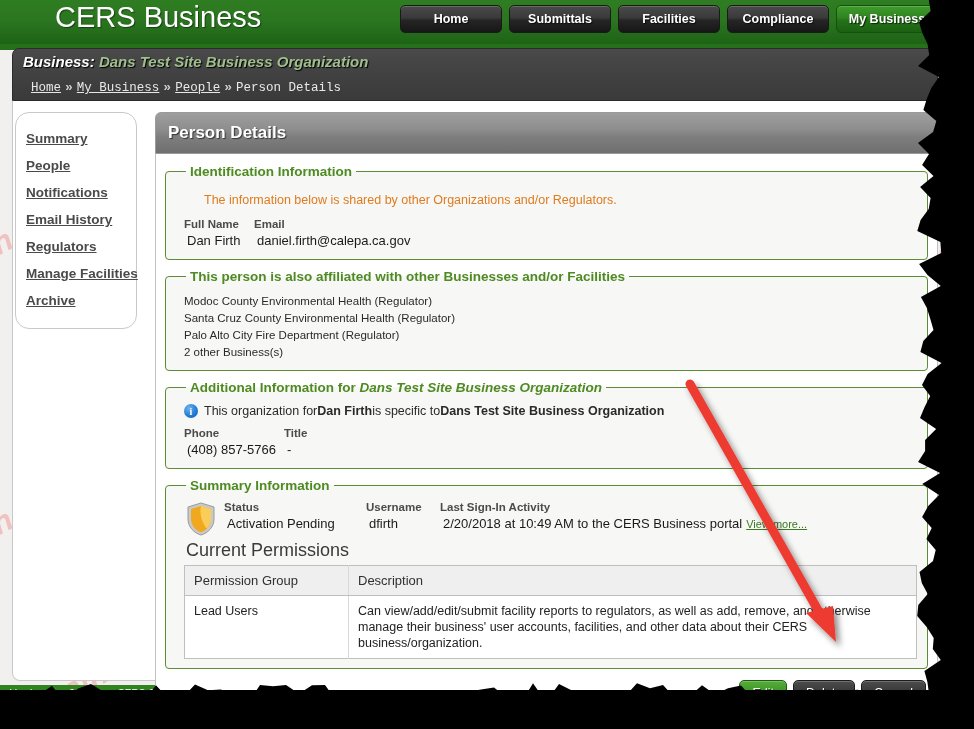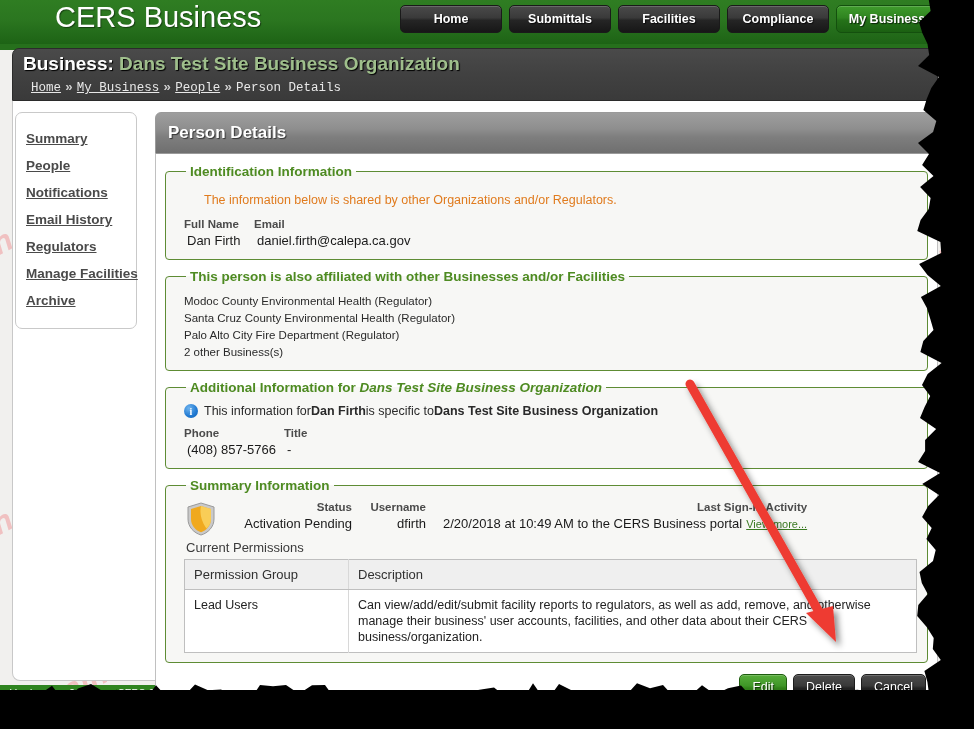--- a/index.html
+++ b/index.html
@@ -112,23 +112,24 @@
     width: 926px;
     height: 53px;
     background: linear-gradient(to bottom, #4a4a4a 0%, #414141 50%, #3a3a3a 100%);
     border: 1px solid #2b2b2b;
     border-radius: 7px 7px 0 0;
     z-index: 6;
   }
   .bizhead-title {
     position: absolute;
     left: 10px; top: 4px;
-    font-size: 19px;
+    font-size: 15px;
     font-weight: bold;
     white-space: nowrap;
+    font-style: italic;
   }
   .bh-label { color: #ffffff; text-shadow: 1px 1px 1px #000; }
   .bh-org { color: #9fbf8c; text-shadow: 1px 1px 1px #000; }
   .breadcrumb {
     position: absolute;
     left: 18px; top: 31px;
     font-size: 12.5px;
     color: #e8e8e8;
     white-space: nowrap;
     font-family: Liberation Mono, monospace;
@@ -159,21 +160,21 @@
     z-index: 4;
   }
 
   
   .sidebar {
     position: absolute;
     left: 15px; top: 112px;
     width: 122px;
     background: #ffffff;
     border: 1px solid #c9c9c9;
-    border-radius: 7px;
+    border-radius: 14px;
     padding: 12px 0 14px 0;
     z-index: 7;
   }
   .side-item {
     display: block;
     padding: 6px 0 6px 10px;
     font-size: 13.5px;
     font-weight: bold;
     color: #4a4a4a;
     text-decoration: underline;
@@ -273,38 +274,38 @@
     font-family: "Liberation Serif", serif;
     display: inline-flex;
     align-items: center;
     justify-content: center;
     margin-right: 6px;
     flex: none;
   }
   .inforow b { font-weight: bold; }
 
   
-  .acct-wrap { display: flex; align-items: flex-start; text-align: right; }
+  .acct-wrap { display: flex; align-items: flex-start; }
   .shield {
     width: 30px; height: 34px;
     margin: 2px 8px 0 2px;
     flex: none;
   }
   .acct-fields { display: flex; }
   .acct-fields .fieldcol { margin-right: 14px; }
   .viewmore {
     color: #3a7a22;
     font-size: 11px;
     text-decoration: underline;
     cursor: pointer;
     margin-left: 4px;
   }
 
   .curperm {
-    font-size: 13px;
+    font-size: 18px;
     color: #3a3a3a;
     margin: 4px 0 4px 2px;
   }
 
   table.perm {
     width: 100%;
     border-collapse: collapse;
     background: #ffffff;
     border: 1px solid #bfbfbf;
   }
@@ -506,21 +507,21 @@
               <div class="affitem">2 other Business(s)</div>
             </div>
         </fieldset>
 
         <fieldset class="fs">
           <legend>
             <span>Additional Information for </span><span class="ital">Dans Test Site Business Organization</span>
           </legend>
           <div class="inforow">
             <span class="info-icon">i</span>
-            <span>This information for </span>
+            <span>This organization for </span>
               <b>Dan Firth</b>
               <span> is specific to </span>
               <b>Dans Test Site Business Organization</b>
           </div>
           <div class="fieldrow">
             <div class="fieldcol" style="min-width:92px">
               <div class="lbl">Phone</div>
               <div class="val">(408) 857-5766</div>
             </div>
             <div class="fieldcol">

